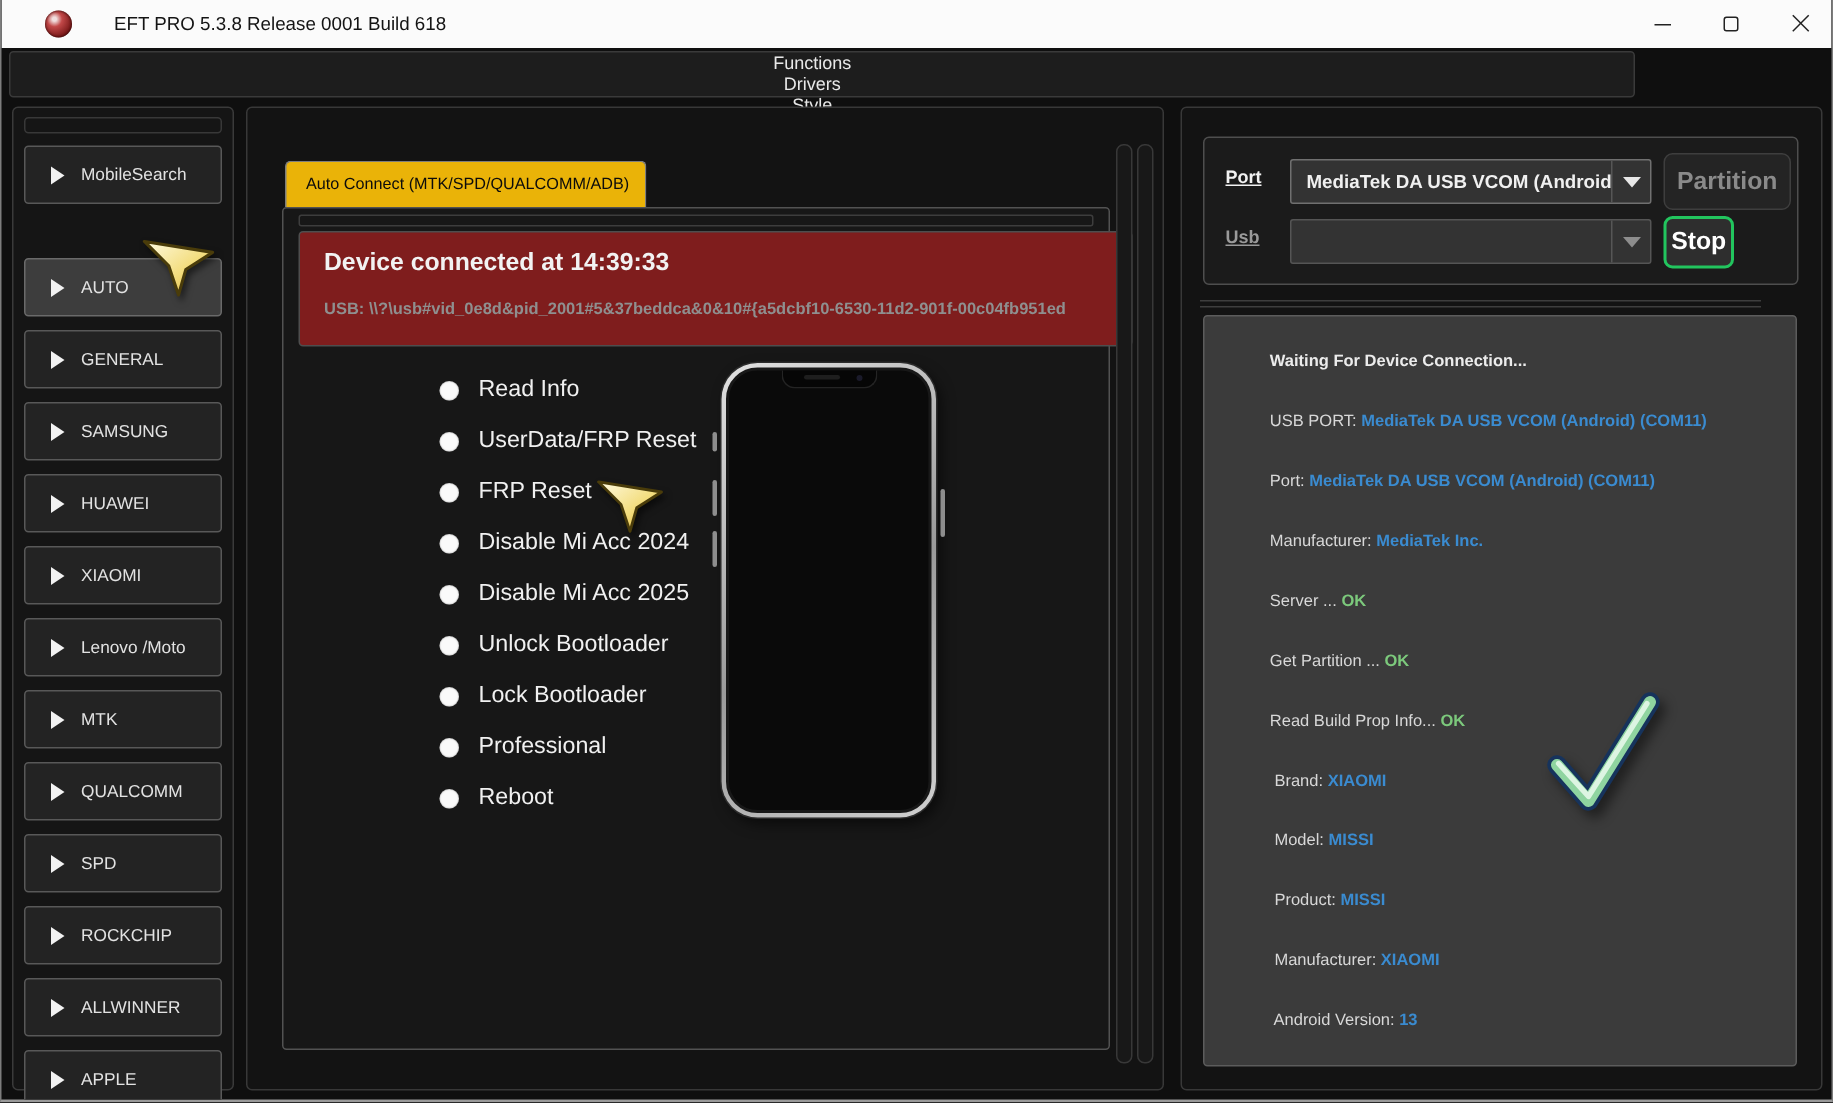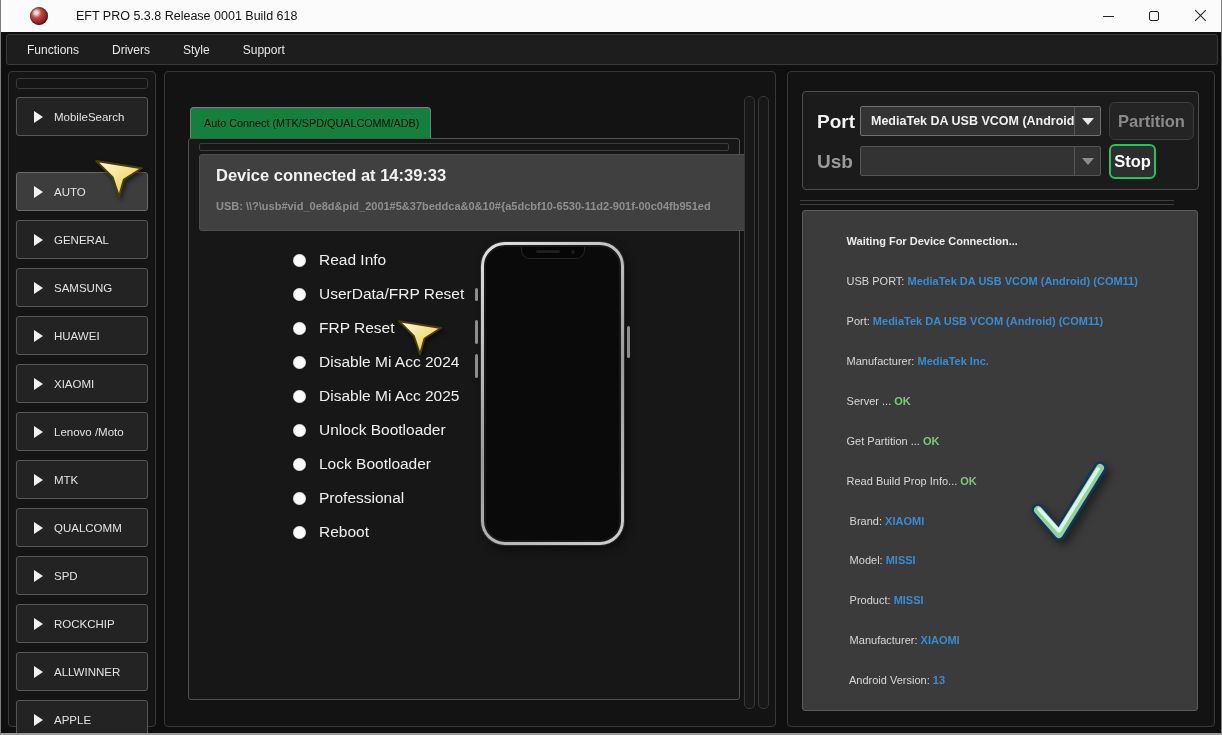--- a/index.html
+++ b/index.html
@@ -16,41 +16,41 @@
     box-shadow:inset 0 0 2px #200;}
   .title-text{ position:absolute; left:75px; top:0; height:16px; line-height:32px; font-size:12.5px; color:#141414; }
   .win-btn{ position:absolute; top:0; width:46px; height:32px; display:flex; align-items:center; justify-content:center; }
   .win-btn.min{ left:1084px; } .win-btn.max{ left:1130px; } .win-btn.close{ left:1176px; }
   .glyph-min{ width:11px; height:0; border-top:1.4px solid #222; }
   .glyph-max{ width:10px; height:10px; border:1.4px solid #222; border-radius:2px; }
   .glyph-close{ position:relative; width:13px; height:13px; }
   .glyph-close::before,.glyph-close::after{ content:""; position:absolute; left:-1px; top:5.5px; width:15px; height:0; border-top:1.4px solid #222; }
   .glyph-close::before{ transform:rotate(45deg);} .glyph-close::after{ transform:rotate(-45deg);}
   
-  .menubar{ position:absolute; left:5px; top:34px; width:1212px; height:31px; background:#1d1d1d;
-    border:1px solid #3a3a3a; border-radius:3px; display:flex; align-items:center; padding-left:20px; }
+  .menubar{ position:absolute; left:5px; top:34px; width:1084px; height:31px; background:#1d1d1d;
+    border:1px solid #3a3a3a; border-radius:3px; display:flex; align-items:center; padding-left:20px;flex-direction:column; }
   .menu-item{ color:#e8e8e8; font-size:12px; margin-right:33px; cursor:default; }
   
   .sidebar{ position:absolute; left:7px; top:71px; width:148px; height:656px; background:#151515;
     border:1px solid #3a3a3a; border-radius:4px; padding:6px 7px; }
   .sidebar-strip{ height:11px; border:1px solid #383838; border-radius:3px; margin-bottom:8px; }
   .side-btn{ height:39px; margin-bottom:9px; background:#232323; border:1px solid #585858; border-radius:3px;
     display:flex; align-items:center; padding-left:17px; }
   .side-btn.active{ background:#3d3d3d; border-color:#6a6a6a;margin-top:36px; }
   .tri{ width:0; height:0; border-top:6px solid transparent; border-bottom:6px solid transparent; border-left:9px solid #f2f2f2; }
   .side-label{ color:#e2e2e2; font-size:11.5px; margin-left:11px; white-space:nowrap; }
   .main-panel{ position:absolute; left:163px; top:71px; width:612px; height:656px; background:#131313;
     border:1px solid #383838; border-radius:4px; }
-  .tab{ position:absolute; left:25px; top:35px; width:241px; height:31px; background:#15803d;
+  .tab{ position:absolute; left:25px; top:35px; width:241px; height:31px; background:#eab308;
     border:1px solid #7e7e7e; border-bottom:none; border-radius:4px 4px 0 0; color:#0c0c0c; font-size:10.8px;
     display:flex; align-items:center; padding-left:13px; }
   .groupbox{ position:absolute; left:23px; top:66px; width:552px; height:562px; background:#171717;
     border:1px solid #525252; border-radius:3px; }
   .gb-strip{ position:absolute; left:10px; top:4px; width:530px; height:8px; border:1px solid #3d3d3d; border-radius:2px; }
-  .device-box{ position:absolute; left:10px; top:15px; width:556px; height:77px; background:#404040;
+  .device-box{ position:absolute; left:10px; top:15px; width:556px; height:77px; background:#7f1d1d;
     border:1px solid #4e4e4e; border-radius:3px; padding:11px 16px; overflow:hidden; }
   .device-header{ font-size:16.5px; font-weight:bold; color:#f2f2f2; }
   .usb-path{ margin-top:15px; font-size:11px; font-weight:bold; color:#8f8f8f; white-space:nowrap; overflow:hidden; }
   .options{ position:absolute; left:104px; top:104px; }
   .option{ height:34px; display:flex; align-items:center; }
   .radio{ width:13px; height:13px; border-radius:50%; background:#fafafa; box-shadow:inset 0 0 1px #777; }
   .option-label{ color:#f0f0f0; font-size:15.5px; margin-left:13px; white-space:nowrap; }
   
   .phone{ position:absolute; left:292px; top:103px; width:143px; height:303px; border-radius:24px;
     background:linear-gradient(145deg,#e2e2e2 0%,#9a9a9a 55%,#d0d0d0 100%); padding:3px;
@@ -64,21 +64,21 @@
   .side-key{ position:absolute; width:3px; background:#8d8d8d; border-radius:2px; }
   .key-l1{ left:-6px; top:46px; height:13px; } .key-l2{ left:-6px; top:78px; height:24px; }
   .key-l3{ left:-6px; top:112px; height:24px; } .key-r1{ right:-6px; top:84px; height:32px; }
   .vstrip{ position:absolute; top:24px; width:11px; height:613px; background:#181818; border:1px solid #383838; border-radius:5px; }
   .vstrip.s1{ left:579px; } .vstrip.s2{ left:593px; }
   
   .right-panel{ position:absolute; left:786px; top:71px; width:428px; height:656px; background:#131313;
     border:1px solid #383838; border-radius:4px; }
   .port-group{ position:absolute; left:14px; top:19px; width:397px; height:99px; background:#1b1b1b;
     border:1px solid #4e4e4e; border-radius:4px; }
-  .field-label{ position:absolute; font-size:19px; font-weight:bold; color:#f2f2f2; }
+  .field-label{ position:absolute; font-size:12px; font-weight:bold; color:#f2f2f2;text-decoration:underline; }
   .field-label.dim{ color:#9a9a9a; }
   .lbl-port{ left:14px; top:19px; } .lbl-usb{ left:14px; top:59px; }
   .dropdown{ position:absolute; left:57px; width:241px; height:30px; background:#333333; border:1px solid #707070;
     border-radius:2px; display:flex; align-items:center; }
   .dd-port{ top:14px; } .dd-usb{ top:54px; border-color:#555; }
   .dd-text{ flex:1; font-size:12.5px; font-weight:bold; color:#f0f0f0; padding-left:10px; white-space:nowrap; overflow:hidden; }
   .dd-arrow-box{ width:26px; height:100%; display:flex; align-items:center; justify-content:center; border-left:1px solid #565656; }
   .dd-arrow{ width:0; height:0; border-left:6px solid transparent; border-right:6px solid transparent; border-top:7px solid #e8e8e8; }
   .dd-usb .dd-arrow{ border-top-color:#8d8d8d; }
   .btn{ position:absolute; display:flex; align-items:center; justify-content:center; font-weight:bold; border-radius:6px; }

